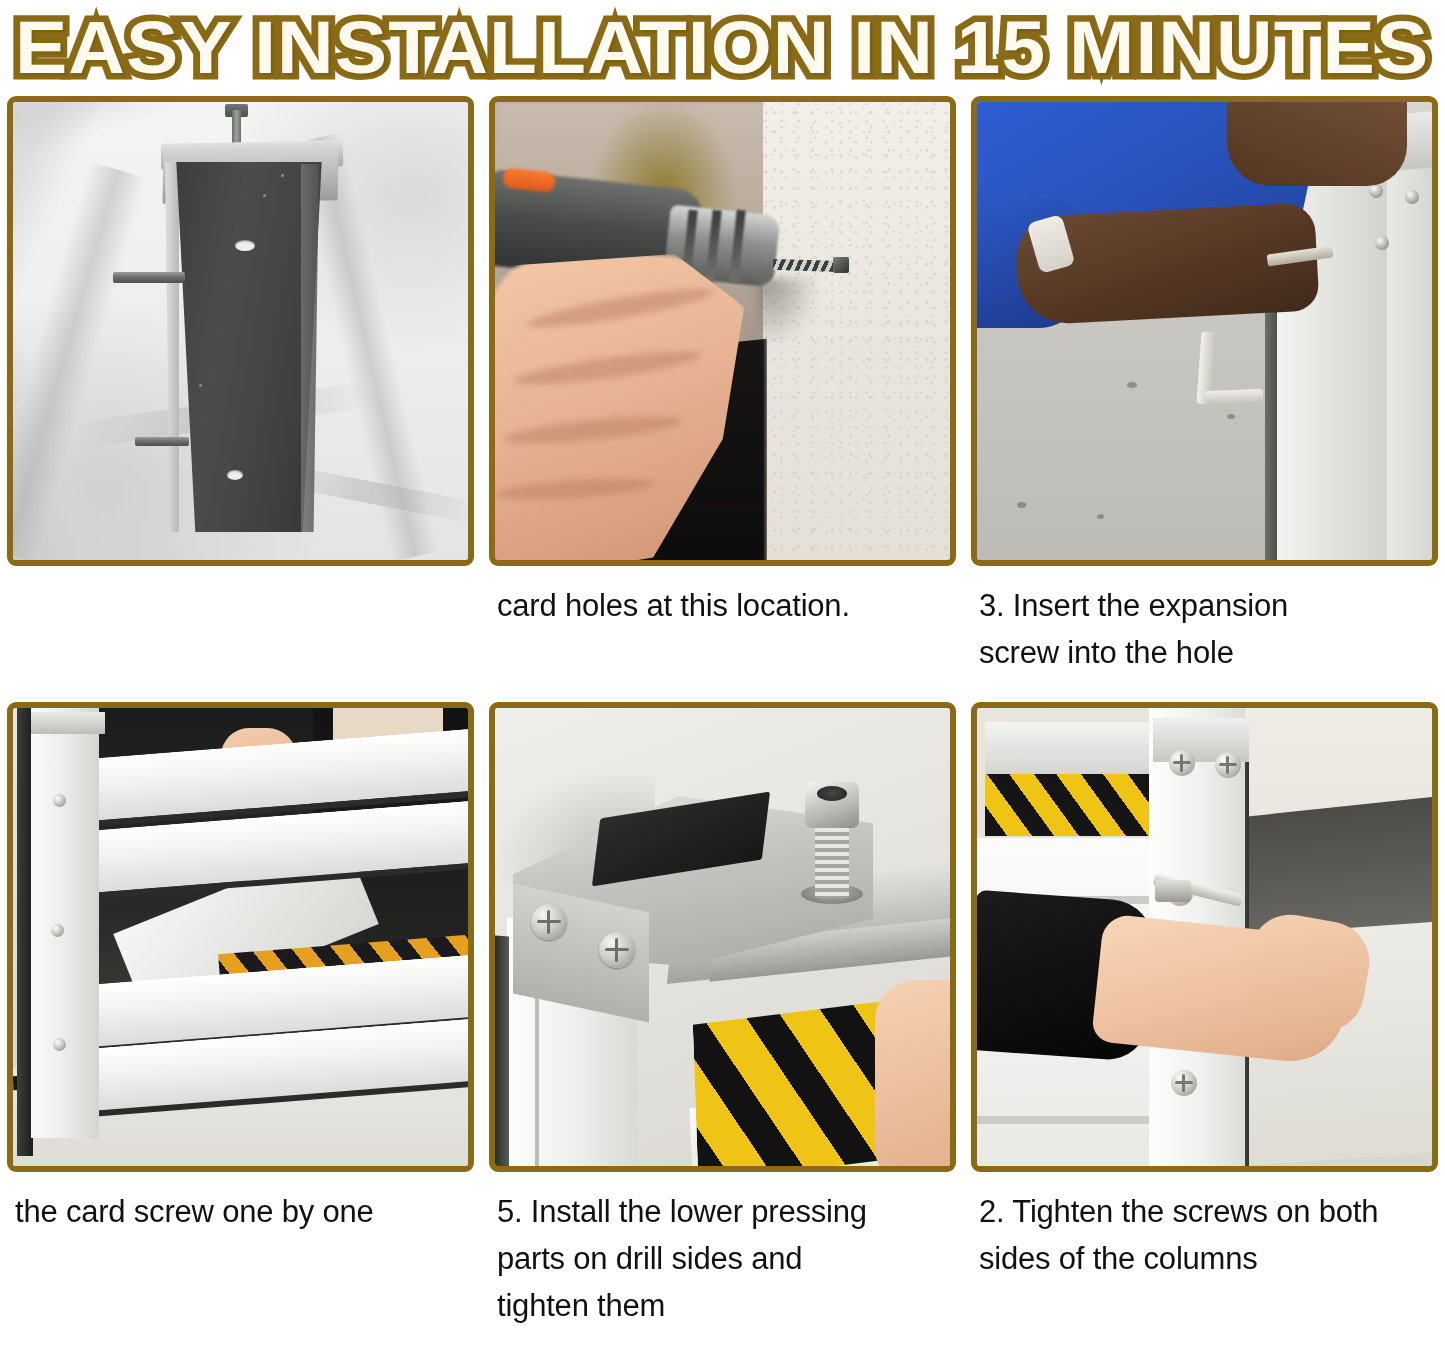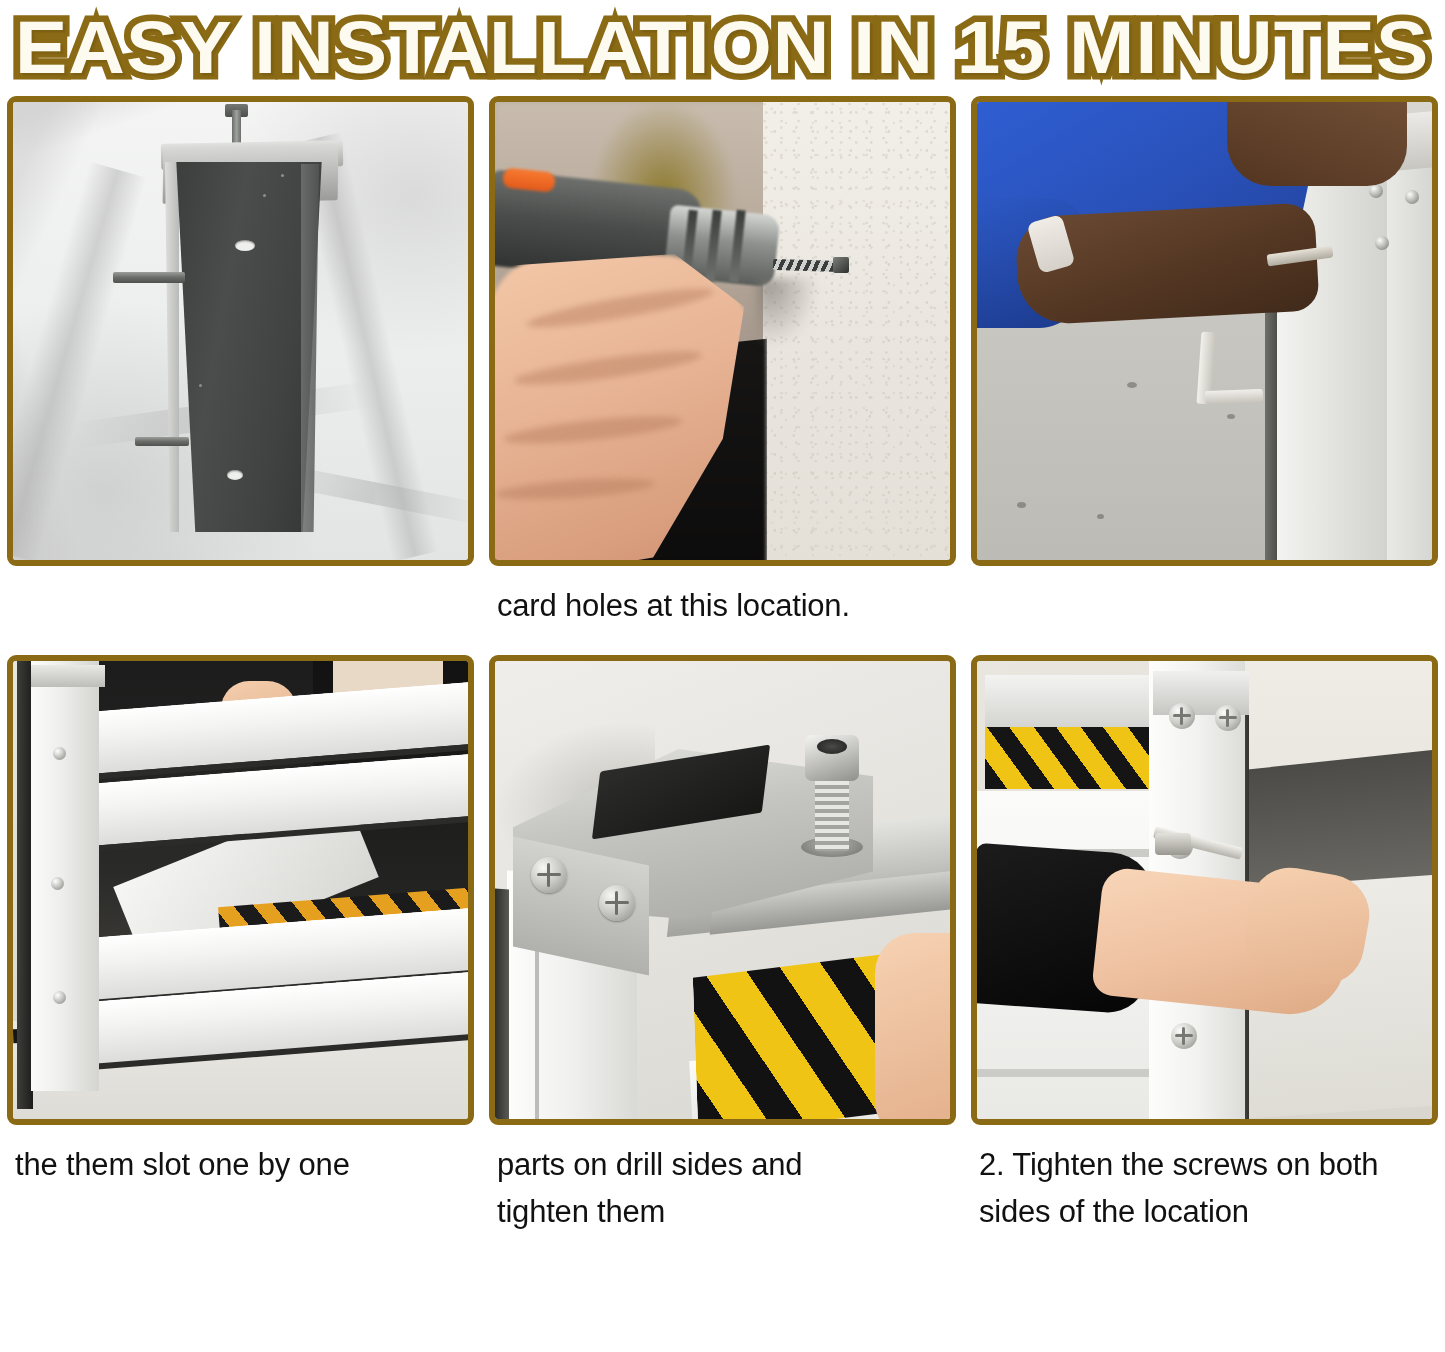--- a/index.html
+++ b/index.html
@@ -568,20 +568,24 @@
           <div class="p3-shirt"></div>
           <div class="p3-shirt2"></div>
           <div class="p3-arm"></div>
           <div class="p3-arm2"></div>
           <div class="p3-cuff"></div>
           <div class="p3-tool"></div>
           <div class="p3-key"></div>
           <div class="p3-key-foot"></div>
         </div>
       </div>
+      <div class="caption">
+        <span>3. Insert the expansion</span>
+        <span>screw into the hole</span>
+      </div>
     </div>
 
   </div>
 
   <div class="row row-2">
 
     <div class="cell">
       <div class="photo-frame">
         <div class="photo">
           <div class="p4-bg"></div>
@@ -603,21 +607,21 @@
           <div class="p4-board p4-b4"></div>
           <div class="p4-col-dark"></div>
           <div class="p4-col"></div>
           <div class="p4-col-cap"></div>
           <div class="p4-screw" style="left:40px; top:86px;"></div>
           <div class="p4-screw" style="left:38px; top:216px;"></div>
           <div class="p4-screw" style="left:40px; top:330px;"></div>
         </div>
       </div>
       <div class="caption">
-        <span>the them slot one by one</span>
+        <span>the card screw one by one</span>
       </div>
     </div>
 
     <div class="cell">
       <div class="photo-frame">
         <div class="photo">
           <div class="p5-bg"></div>
           <div class="p5-shadow"></div>
           <div class="p5-tape-white"></div>
           <div class="p5-tape"></div>
@@ -632,20 +636,21 @@
           <div class="p5-slot"></div>
           <div class="p5-washer"></div>
           <div class="p5-bolt-thread"></div>
           <div class="p5-bolt-head"></div>
           <div class="p5-bolt-hole"></div>
           <div class="p5-screw" style="left:36px; top:196px;"></div>
           <div class="p5-screw" style="left:104px; top:224px;"></div>
         </div>
       </div>
       <div class="caption">
+        <span>5. Install the lower pressing</span>
         <span>parts on drill sides and</span>
         <span>tighten them</span>
       </div>
     </div>
 
     <div class="cell">
       <div class="photo-frame">
         <div class="photo">
           <div class="p6-bg"></div>
           <div class="p6-wall"></div>
@@ -667,18 +672,18 @@
           <div class="p6-screw" style="left:194px; top:362px;"></div>
           <div class="p6-sleeve"></div>
           <div class="p6-hand"></div>
           <div class="p6-hand2"></div>
           <div class="p6-wrench"></div>
           <div class="p6-wrench-h"></div>
         </div>
       </div>
       <div class="caption">
         <span>2. Tighten the screws on both</span>
-        <span>sides of the location</span>
+        <span>sides of the columns</span>
       </div>
     </div>
 
   </div>
 </div>
 
 </body></html>

